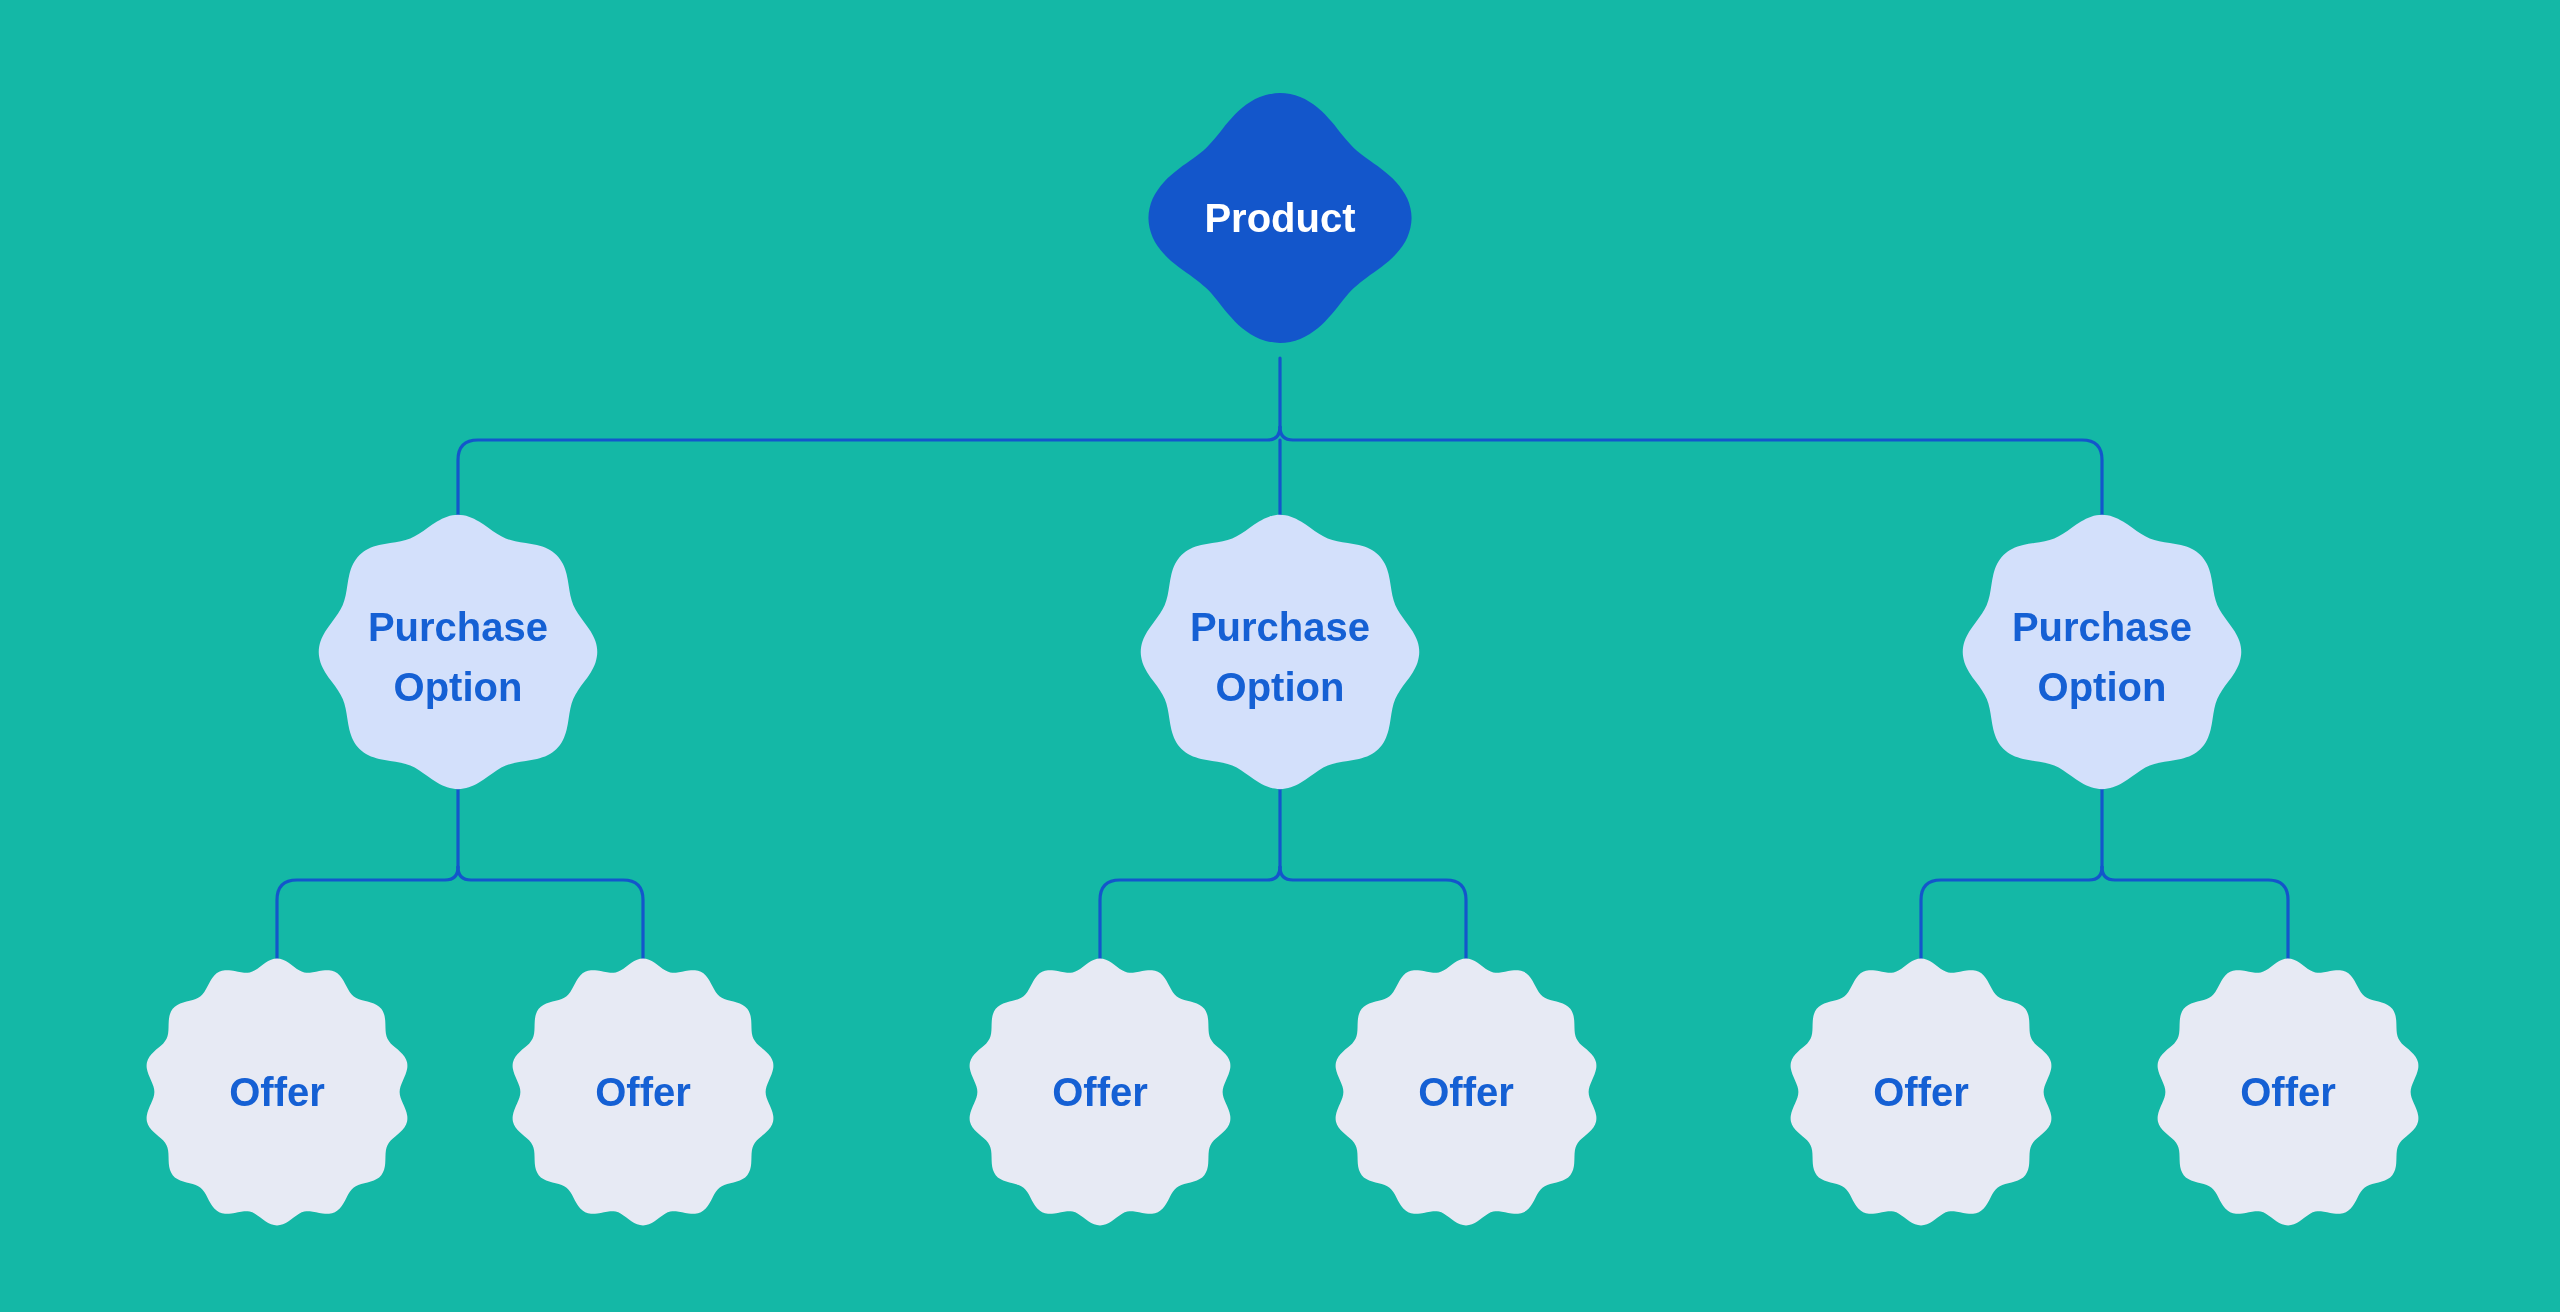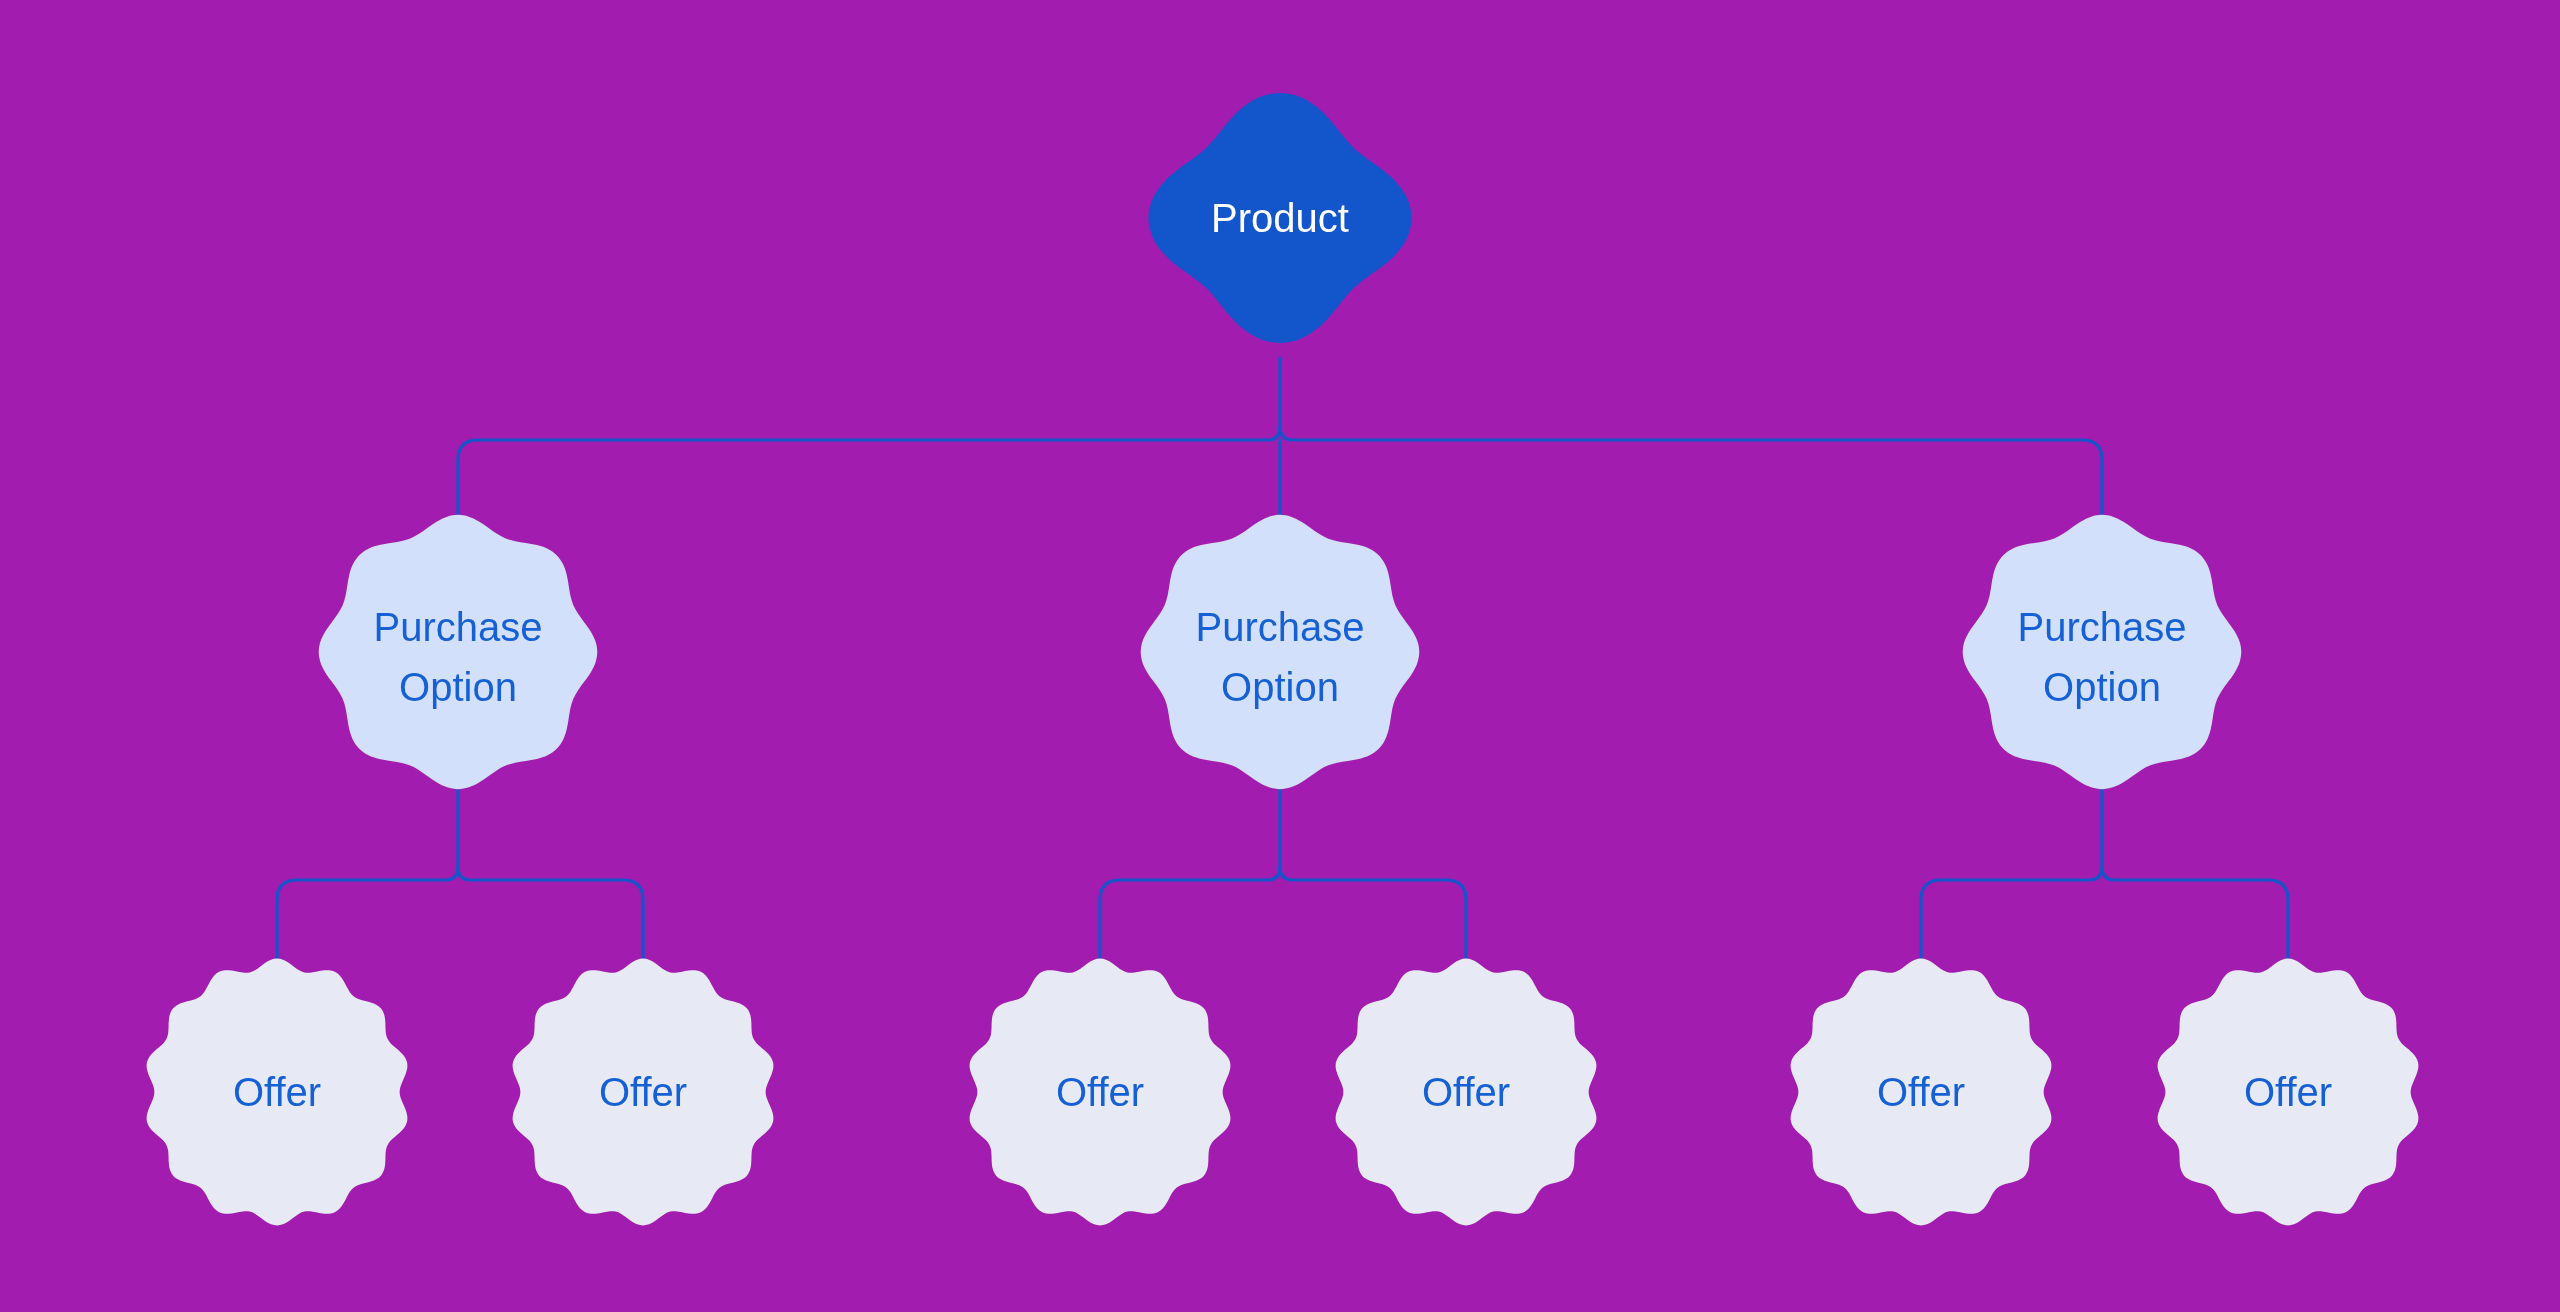--- a/index.html
+++ b/index.html
@@ -44,21 +44,21 @@
     fill: none;
     stroke: #1356cb;
     stroke-width: 3.2;
     stroke-linecap: round;
     stroke-linejoin: round;
   }
 </style>
 </head>
 <body>
 
-<div id="stage" style="background: #a21caf;">
+<div id="stage" style="background: #14b8a6; font-weight: bold;">
   <svg id="diagram-svg" viewBox="0 0 2560 1312" xmlns="http://www.w3.org/2000/svg">
 
     <g id="connectors">
         <path d="M 1280 358 L 1280 427" class="connector" stroke="#1356cb"></path>
         <path d="M 1280 427 Q 1280 440 1267 440 L 478 440 Q 458 440 458 460 L 458 548" class="connector" stroke="#1356cb"></path>
         <path d="M 1280 427 Q 1280 440 1293 440 L 2082 440 Q 2102 440 2102 460 L 2102 548" class="connector" stroke="#1356cb"></path>
         <path d="M 1280 440 L 1280 548" class="connector" stroke="#1356cb"></path>
         <path d="M 458 758 L 458 867" class="connector" stroke="#1356cb"></path>
         <path d="M 458 867 Q 458 880 445 880 L 297 880 Q 277 880 277 900 L 277 975" class="connector" stroke="#1356cb"></path>
         <path d="M 458 867 Q 458 880 471 880 L 623 880 Q 643 880 643 900 L 643 975" class="connector" stroke="#1356cb"></path>

